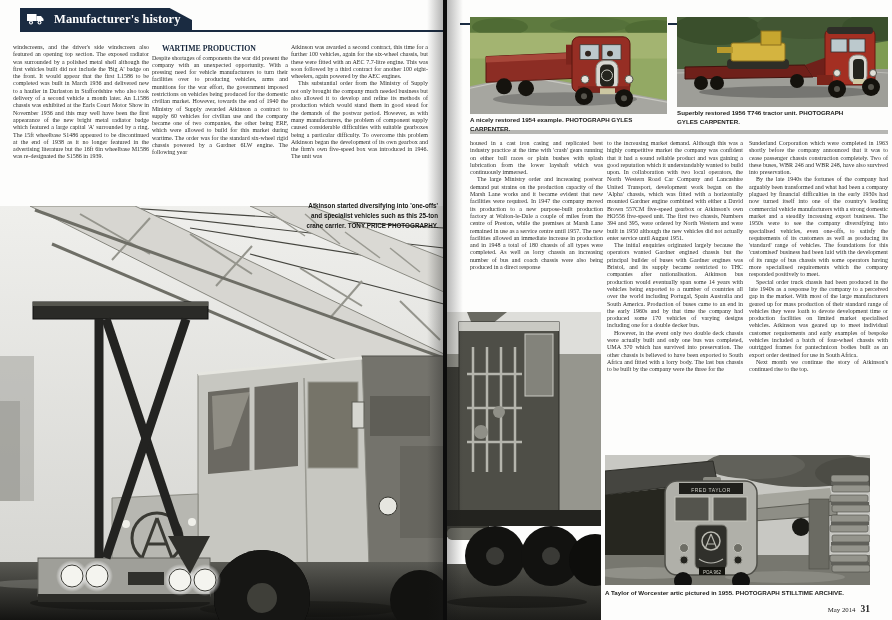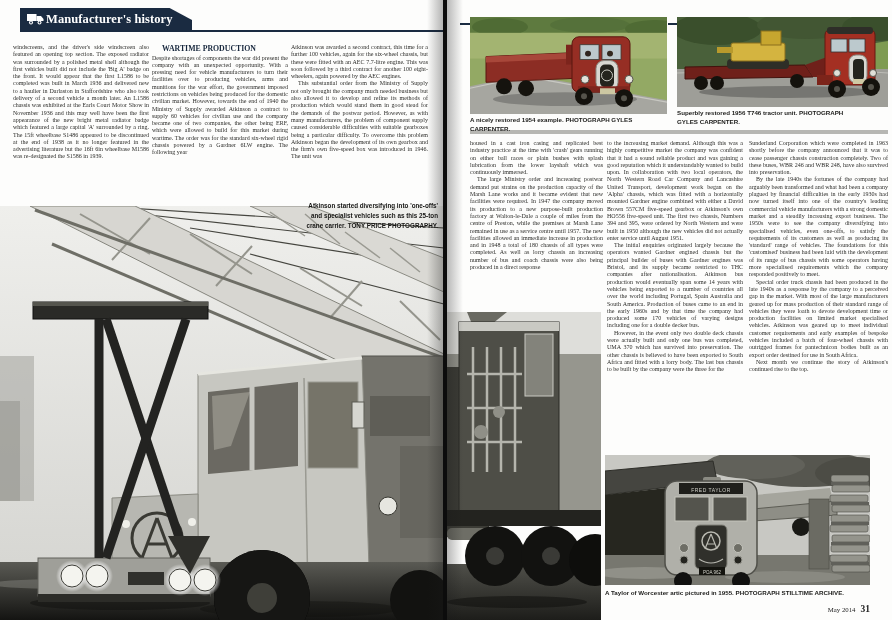--- a/index.html
+++ b/index.html
@@ -1,21 +1,21 @@
 <!DOCTYPE html>
 <html><head>
 <meta charset="utf-8">
 <style>
   html,body{margin:0;padding:0;background:#e9e9e7;}
   #spread{position:relative;width:892px;height:620px;background:#fdfdfc;overflow:hidden;
           font-family:"Liberation Serif",serif;}
   .abs{position:absolute;}
   
   .banner{left:20px;top:8px;width:172px;height:23px;background:#1a2b41;color:#fff;
-          display:flex;align-items:center;gap:2px;padding-left:7px;box-sizing:border-box;
+          display:flex;align-items:center;gap:10px;padding-left:7px;box-sizing:border-box;
           clip-path:polygon(0 0,87% 0,100% 52%,100% 100%,0 100%);z-index:10;}
   .banner-title{font:bold 12.5px/13px "Liberation Serif",serif;letter-spacing:.1px;white-space:nowrap;}
   .rule{background:#1a2b41;height:2px;z-index:9;}
   
   .col{font:6px/7.3px "Liberation Serif",serif;color:#2c2c29;text-align:justify;
        overflow:hidden;z-index:8;}
   .col p{margin:0;}
   .col p + p{text-indent:7px;}
   .colhead{font:bold 7.8px/9.5px "Liberation Serif",serif;color:#17273d;margin:0 0 1px 10px;}
   

